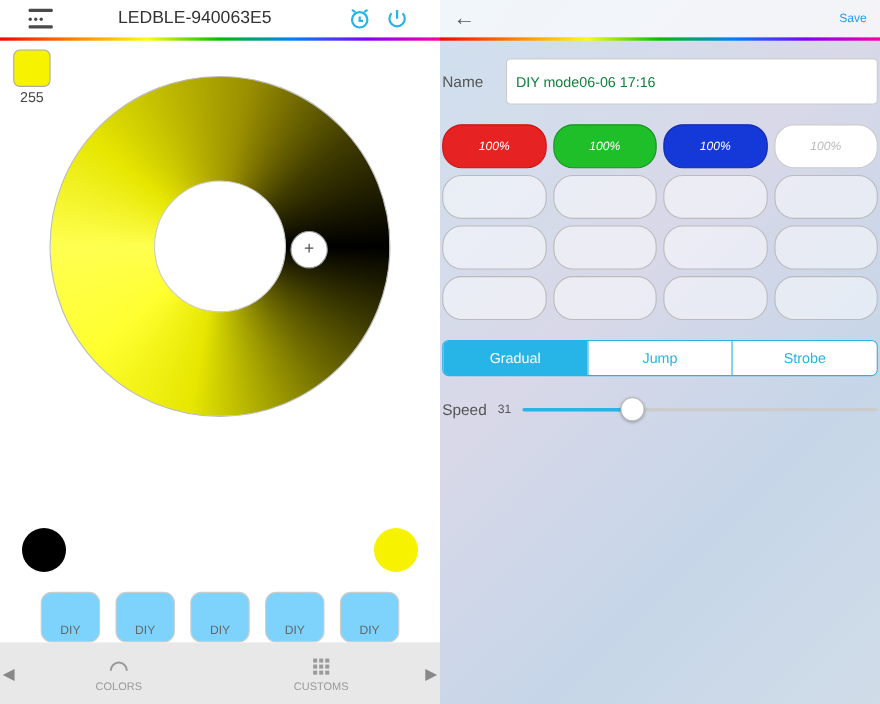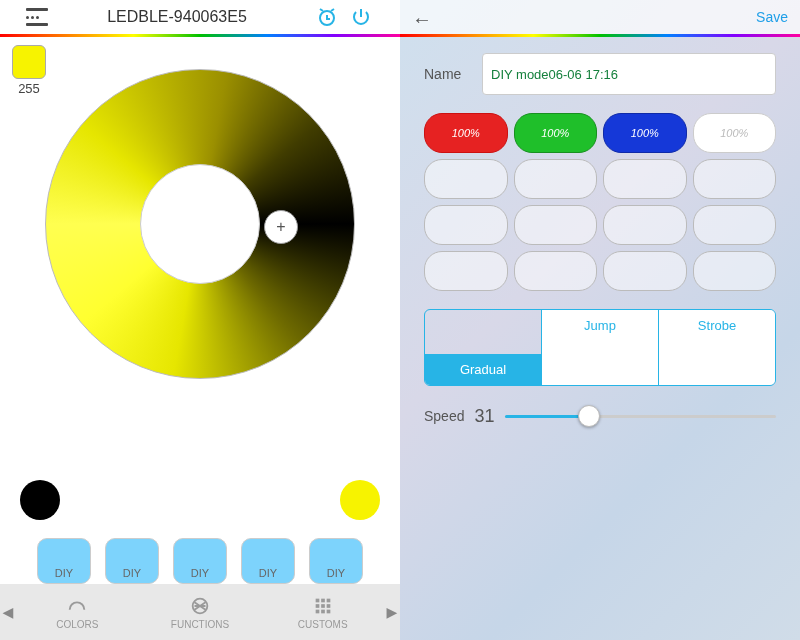--- a/index.html
+++ b/index.html
@@ -36,40 +36,40 @@
   
   .tabbar { position:absolute; bottom:0; left:0; right:0; height:56px; background:#e8e8e8; display:flex; align-items:center;}
   .tab-arrow { width:16px; color:#888; font-size:14px; text-align:center;}
   .tab { flex:1; text-align:center; font-size:10px; color:#9a9a9a; }
   .tab.active { color:#27b4e6; }
   .tab-icon { height:22px; display:flex; align-items:center; justify-content:center; margin-bottom:2px;}
   .tab-icon svg{width:22px;height:22px;}
   
   .r-header { height:34px; display:flex; align-items:center; padding:0 12px; background:rgba(255,255,255,0.7);}
   .back-arrow { font-size:20px; color:#555; }
-  .save-btn { margin-left:auto; color:#1f9fe8; font-size:14px; }
-  .r-body { padding: 16px 24px; }
+  .save-btn { margin-left:auto; color:#1f9fe8; font-size:11px; }
+  .r-body { padding: 16px 2px; }
   .form-row { display:flex; align-items:center; gap:10px; margin-bottom:18px;}
   .form-label { font-size:14px; color:#555; width:48px;}
   .form-input { flex:1; height:42px; border:1px solid #ccc; border-radius:4px; background:#fff; padding:0 8px; font-size:13px; color:#15803d;}
   .grid-row { display:flex; gap:10px; margin-bottom:18px;}
   .grid-help { width:72px; font-size:12px; color:#666; line-height:1.35;}
   .color-grid { flex:1; display:grid; grid-template-columns:repeat(4,1fr); gap:6px;}
   .cell { height:40px; border:1px solid #bbb; border-radius:18px; background:rgba(255,255,255,0.5); display:flex;align-items:center;justify-content:center;font-size:11px;color:#fff;font-style:italic;}
   .cell.filled-red{background:#e62222;border-color:#c11;}
   .cell.filled-green{background:#1fbf2a;border-color:#189020;}
   .cell.filled-blue{background:#1538d8;border-color:#0f2aa8;}
   .cell.filled-white{background:#fff;border-color:#ccc;color:#bbb;}
   .seg { display:flex; border:1px solid #27b4e6; border-radius:6px; overflow:hidden; margin-bottom:18px;}
   .seg-btn { flex:1; text-align:center; padding:8px 0; font-size:13px; color:#27b4e6; background:#fff;}
   .seg-btn + .seg-btn { border-left:1px solid #27b4e6;}
-  .seg-btn.active { background:#27b4e6; color:#fff;margin-top:44px;}
+  .seg-btn.active { background:#27b4e6; color:#fff;}
   .speed-row { display:flex; align-items:center; gap:10px;}
   .speed-label{font-size:14px;color:#555;}
-  .speed-val{font-size:18px;color:#555;}
+  .speed-val{font-size:11px;color:#555;}
   .slider { flex:1; position:relative; height:24px; display:flex; align-items:center;}
   .track { height:3px; background:#ccc; width:100%; border-radius:2px; position:relative;}
   .track-fill{position:absolute;left:0;top:0;bottom:0;background:#27b4e6;border-radius:2px;}
   .thumb{position:absolute;width:22px;height:22px;border-radius:50%;background:#fff;border:1px solid #bbb;box-shadow:0 1px 3px rgba(0,0,0,0.3);top:50%;transform:translate(-50%,-50%);}
 </style>
 </head>
 <body>
 
 <div class="container">
 
@@ -124,29 +124,20 @@
     <div class="tabbar">
       <div class="tab-arrow">◀</div>
       <div id="tabs" style="display:flex;flex:1;">
           <div class="tab">
             <div class="tab-icon">
               <svg viewBox="0 0 24 24" stroke="currentColor" fill="none" stroke-width="2">
                 <path d="M4 16a8 8 0 0 1 16 0"></path>
               </svg>
             </div>
             <div>COLORS</div>
-          </div>
-          <div class="tab">
-            <div class="tab-icon">
-              <svg viewBox="0 0 24 24" stroke="currentColor" fill="none" stroke-width="2">
-                <circle cx="12" cy="12" r="8"></circle>
-                <path d="M6 8l12 8M6 12h12M6 16l12-8"></path>
-              </svg>
-            </div>
-            <div>FUNCTIONS</div>
           </div>
           <div class="tab">
             <div class="tab-icon">
               <svg viewBox="0 0 24 24" fill="currentColor">
                 <rect x="4" y="4" width="4" height="4"></rect>
                 <rect x="10" y="4" width="4" height="4"></rect>
                 <rect x="16" y="4" width="4" height="4"></rect>
                 <rect x="4" y="10" width="4" height="4"></rect>
                 <rect x="10" y="10" width="4" height="4"></rect>
                 <rect x="16" y="10" width="4" height="4"></rect>

